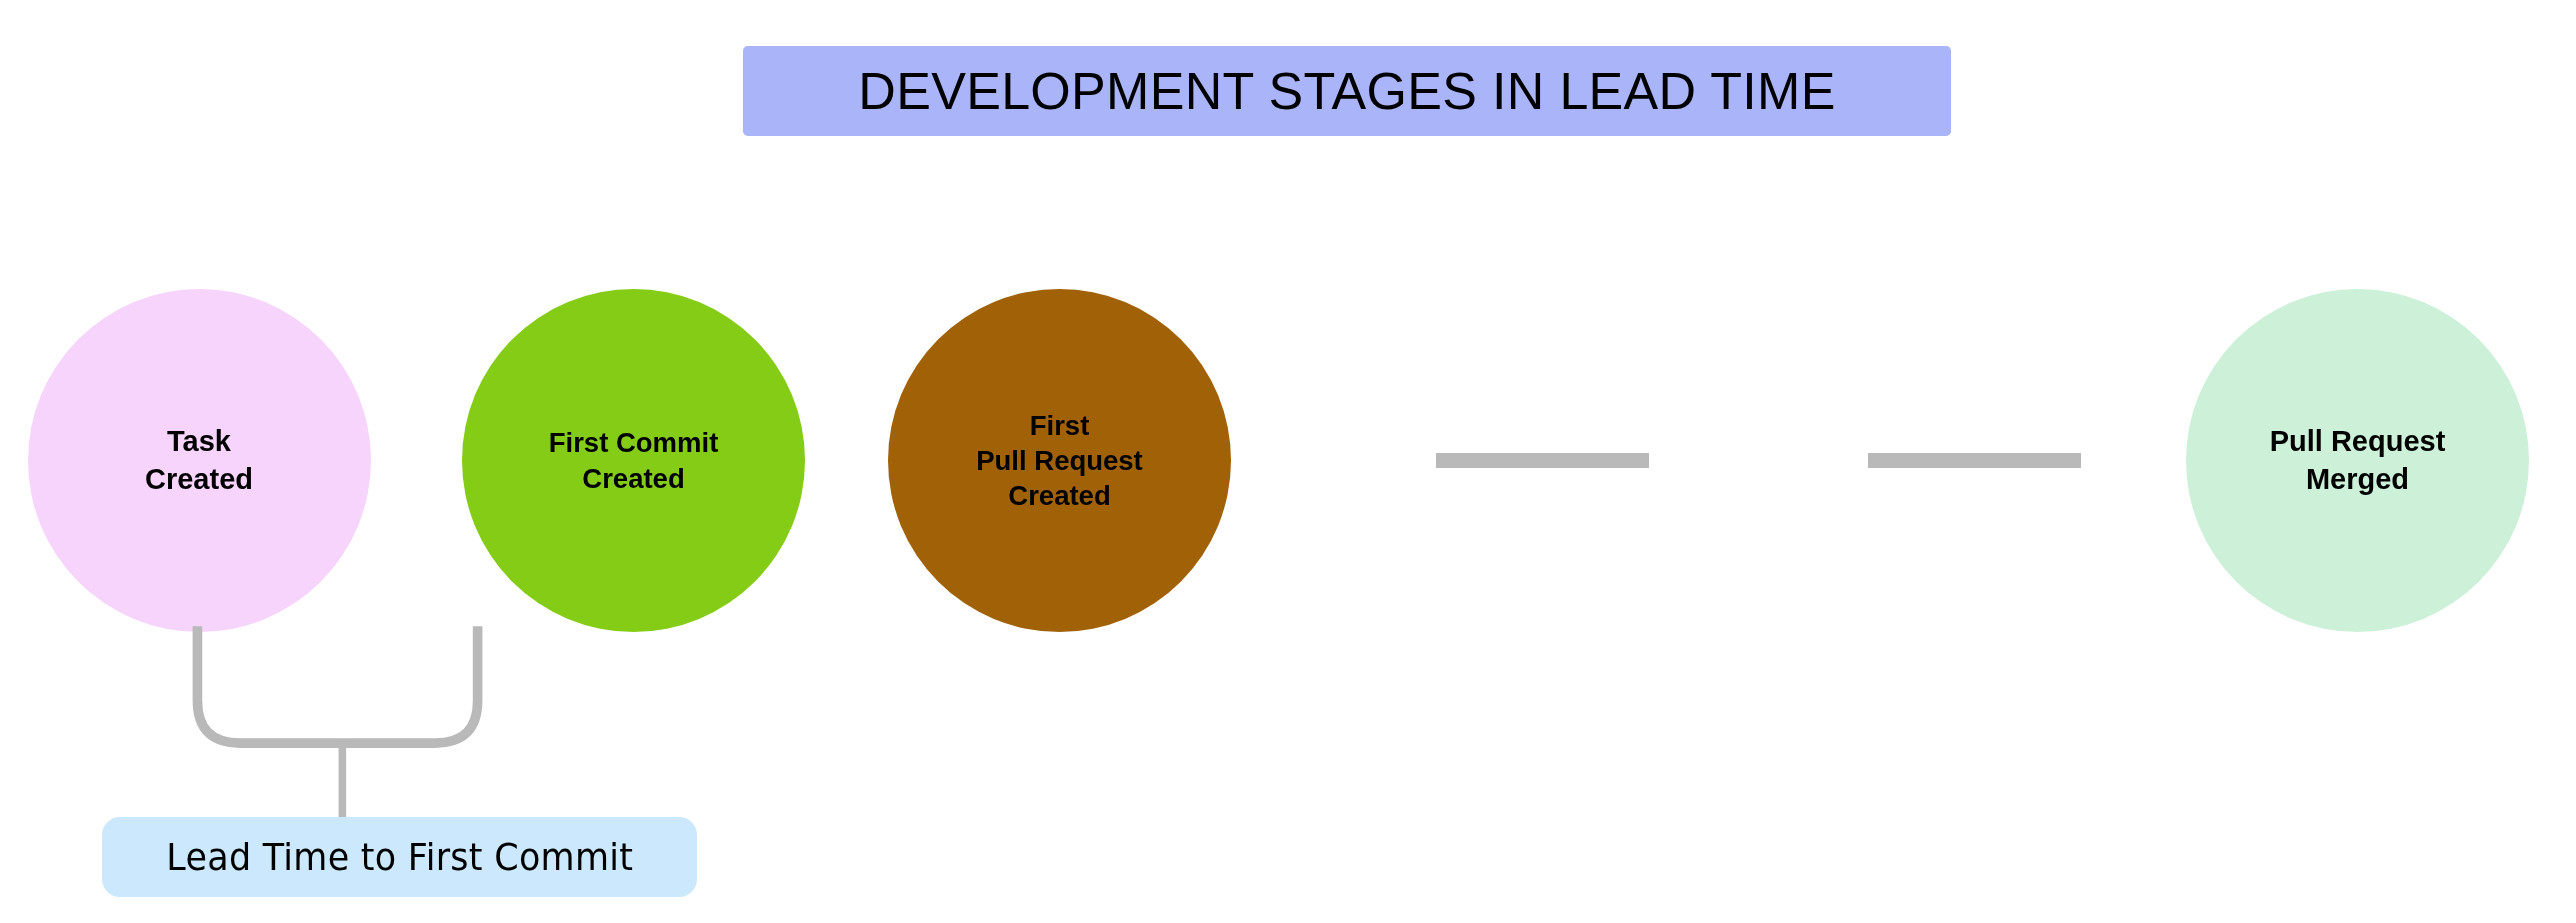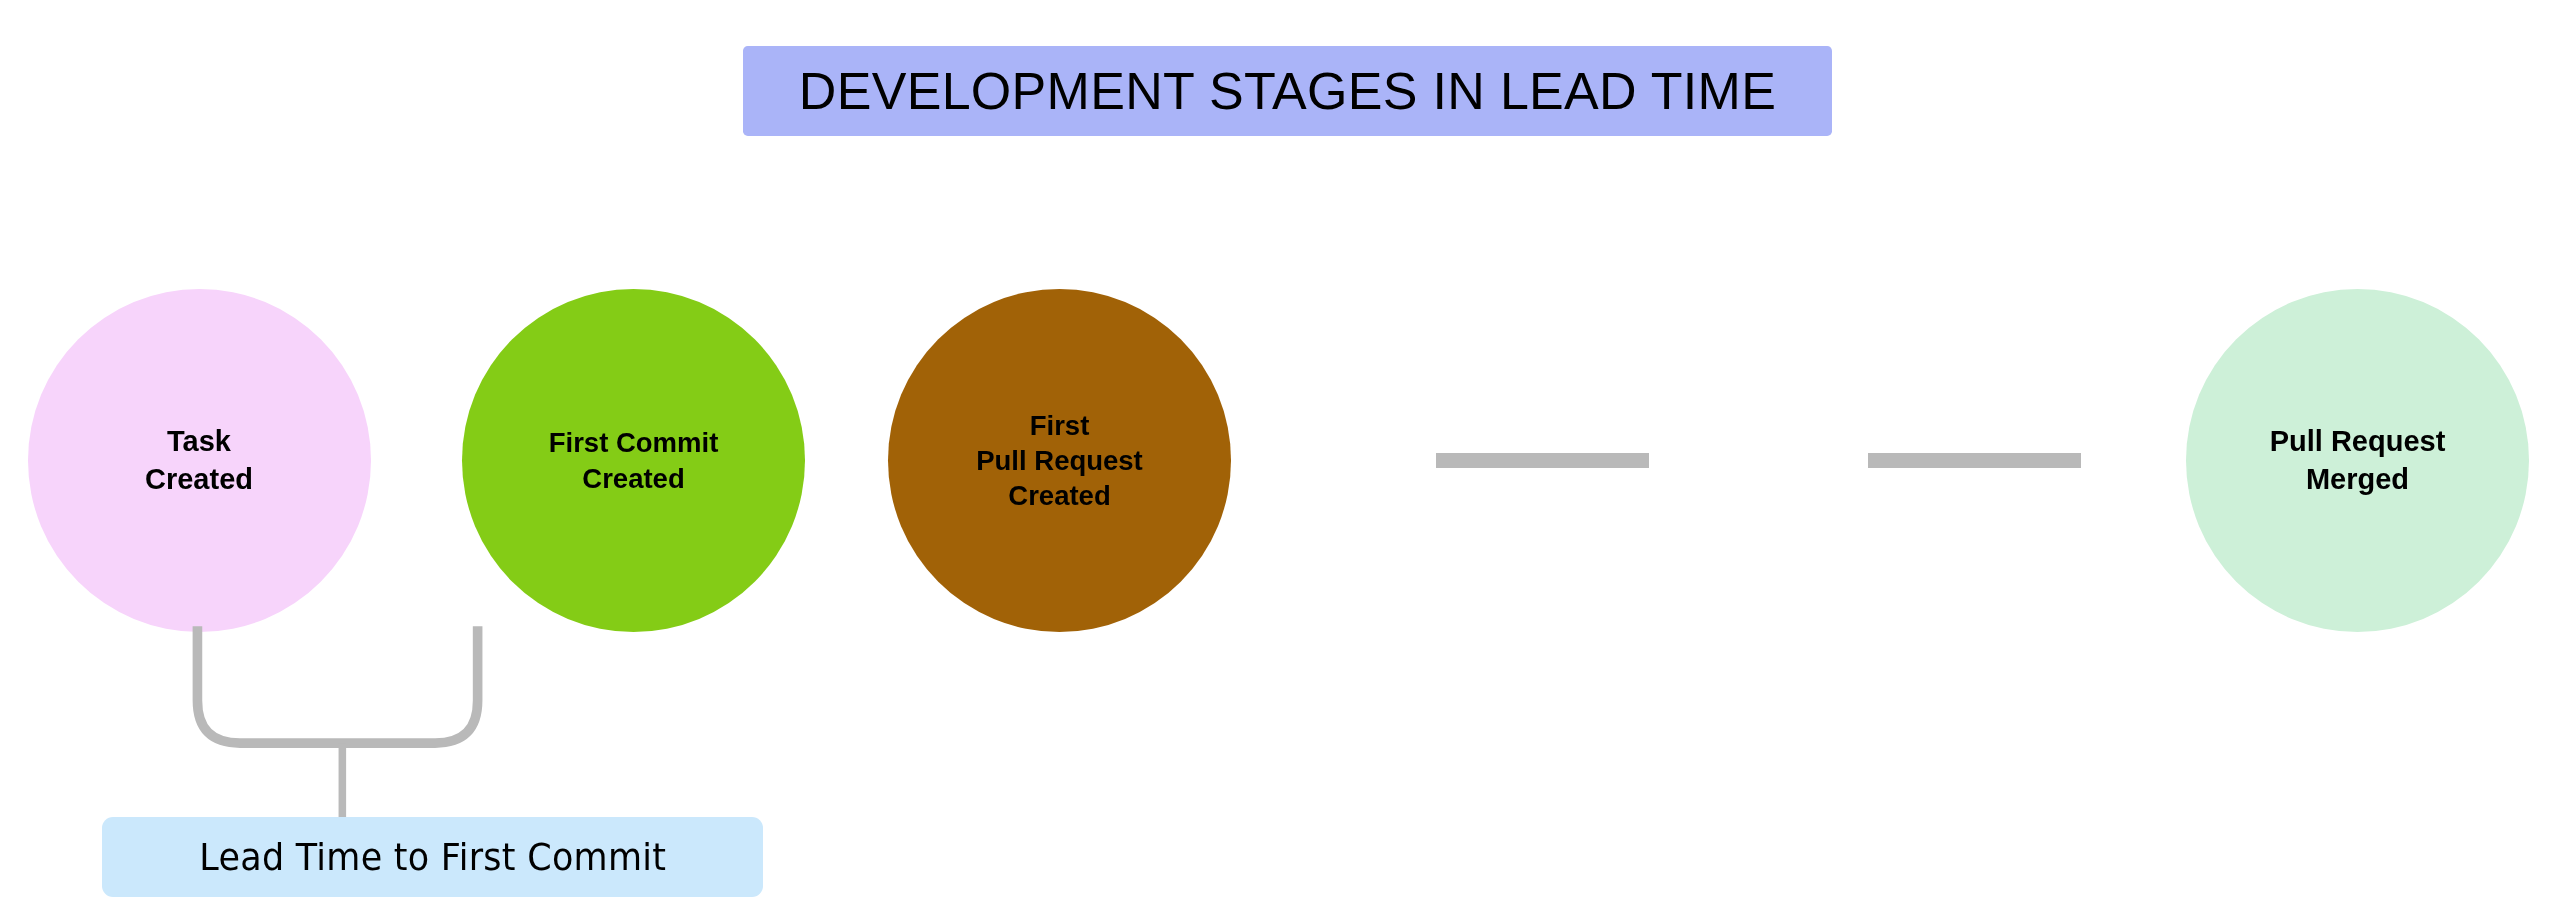--- a/index.html
+++ b/index.html
@@ -21,21 +21,21 @@
     width: 2576px;
     height: 923px;
     background: #ffffff;
   }
 
   
   .title-box {
     position: absolute;
     left: 743px;
     top: 46px;
-    width: 1089px;
+    width: 1208px;
     height: 90px;
     background: #aab4f8;
     border-radius: 4.8px;
     display: flex;
     align-items: center;
     justify-content: center;
     box-sizing: border-box;
   }
   .title-text {
     font-family: "Liberation Sans Narrow", "Liberation Sans", sans-serif;
@@ -88,24 +88,24 @@
     width: 2576px;
     height: 923px;
     pointer-events: none;
   }
 
   
   .leadtime-box {
     position: absolute;
     left: 102px;
     top: 817px;
-    width: 661px;
+    width: 595px;
     height: 80px;
     background: #cbe8fc;
-    border-radius: 11px;
+    border-radius: 18px;
     display: flex;
     align-items: center;
     justify-content: center;
     box-sizing: border-box;
   }
   .leadtime-text {
     font-family: "DejaVu Sans", sans-serif;
     font-size: 38px;
     font-weight: 400;
     color: #000000;

